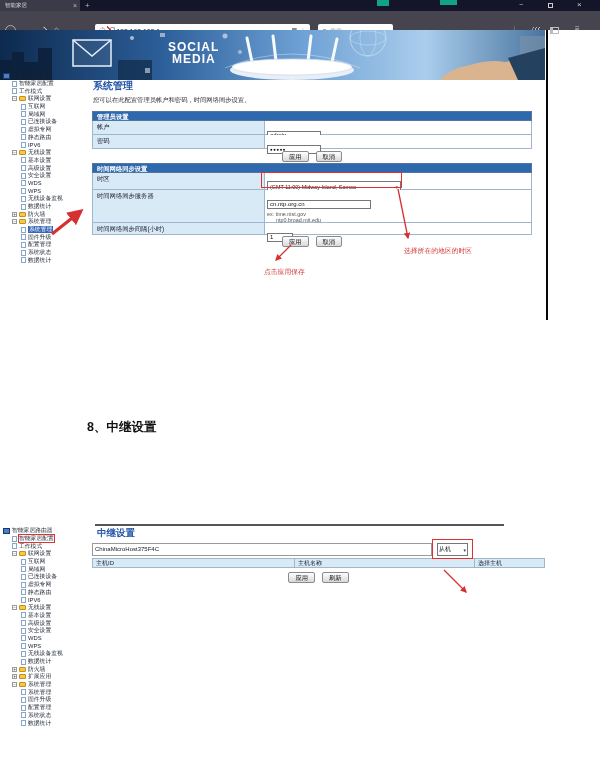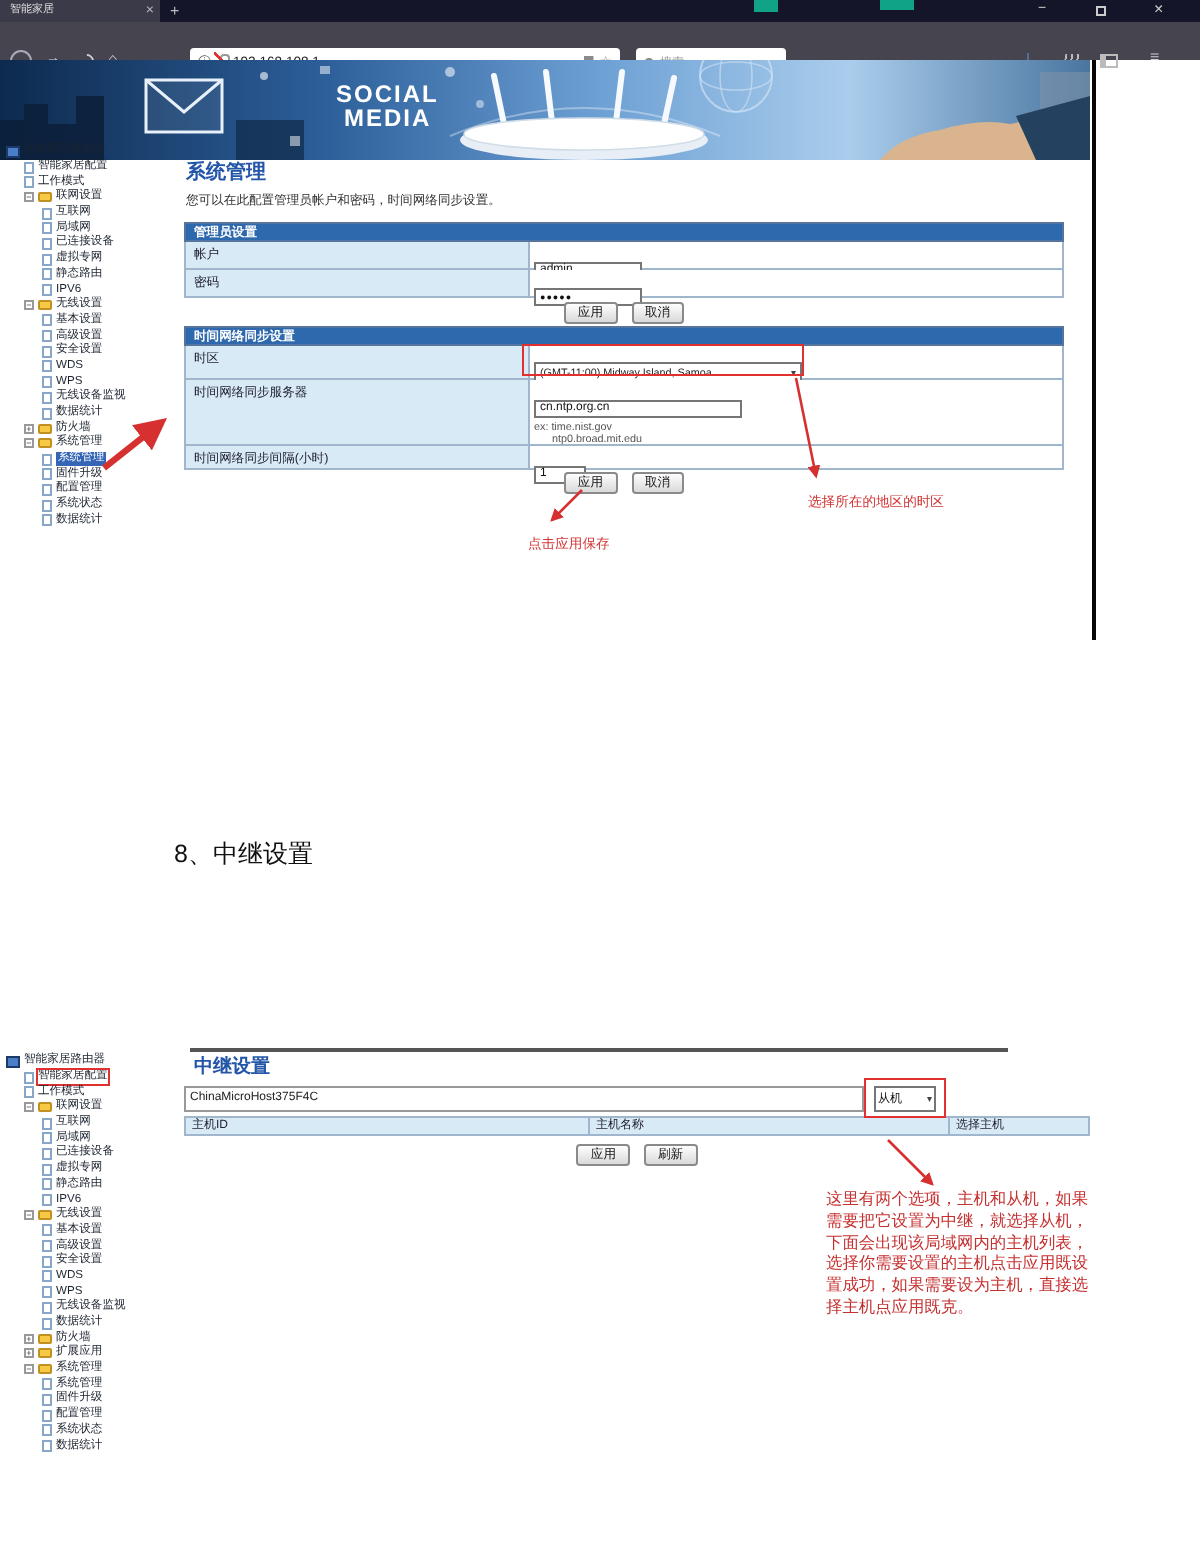--- a/index.html
+++ b/index.html
@@ -91,21 +91,21 @@
            font-size:5.4px;align-items:center;justify-content:space-between;padding:0 2px;color:#222;}
   .ddar{font-size:5px;color:#444;}
   .hints{font-size:5.4px;color:#555;line-height:6px;margin-top:1px;}
   .hints div:nth-child(n+2){padding-left:9px;}
   .btnrow{position:absolute;left:92px;width:440px;display:flex;justify-content:center;gap:7px;}
   #btns1{top:151px;} #btns2{top:236px;}
   .btn{font-size:6.3px;line-height:9px;padding:0 6px;height:11px;color:#111;
        background:linear-gradient(#fefefe,#d9d9d9);border:1px solid #8a8a8a;border-radius:2px;}
 
   
-  #doch{position:absolute;left:87px;top:419px;font-size:12.5px;font-weight:normal;color:#111;}
+  #doch{position:absolute;left:87px;top:419px;font-size:12.5px;font-weight:bold;color:#111;}
   #docp{position:absolute;left:60px;top:446px;width:481px;font-size:11.5px;line-height:17.5px;color:#111;}
   #docp .l1{padding-left:28px;}
 
   
   #s2line{position:absolute;left:95px;top:524px;width:409px;height:2px;background:#555;}
   #p2title{left:97px;top:527px;font-size:9.5px;}
   #t2row1{position:absolute;left:92px;top:542px;width:453px;height:15px;display:flex;align-items:center;}
   .hostinp{width:340px;height:13px;border:1px solid #999;background:#fff;font-size:6px;
            line-height:11px;padding:0 2px;color:#222;}
   .modesel{margin-left:5px;width:31px;height:13px;border:1px solid #767676;background:#fff;font-size:6px;
@@ -496,28 +496,20 @@
       <div>主机ID</div>
       <div>主机名称</div>
       <div>选择主机</div>
     </div>
   <div id="btns3">
     <span class="btn">应用</span>
     <span class="btn">刷新</span>
   </div>
 
   <div class="rbox" id="rb2"></div>
-  <div id="rt3">
-      <div>这里有两个选项，主机和从机，如果</div>
-      <div>需要把它设置为中继，就选择从机，</div>
-      <div>下面会出现该局域网内的主机列表，</div>
-      <div>选择你需要设置的主机点击应用既设</div>
-      <div>置成功，如果需要设为主机，直接选</div>
-      <div>择主机点应用既克。</div>
-    </div>
 
   <svg id="arrows">
     <defs>
       <marker id="ah" markerWidth="5" markerHeight="5" refX="4" refY="2.5" orient="auto">
         <path d="M0,0 L5,2.5 L0,5 z" fill="#d63030"></path>
       </marker>
     </defs>
     <line x1="52" y1="234" x2="81" y2="211" stroke="#d63030" stroke-width="3.2" marker-end="url(#ah)"></line>
     <line x1="398" y1="189" x2="408" y2="238" stroke="#d63030" stroke-width="1.3" marker-end="url(#ah)"></line>
     <line x1="291" y1="245" x2="276" y2="260" stroke="#d63030" stroke-width="1.3" marker-end="url(#ah)"></line>

